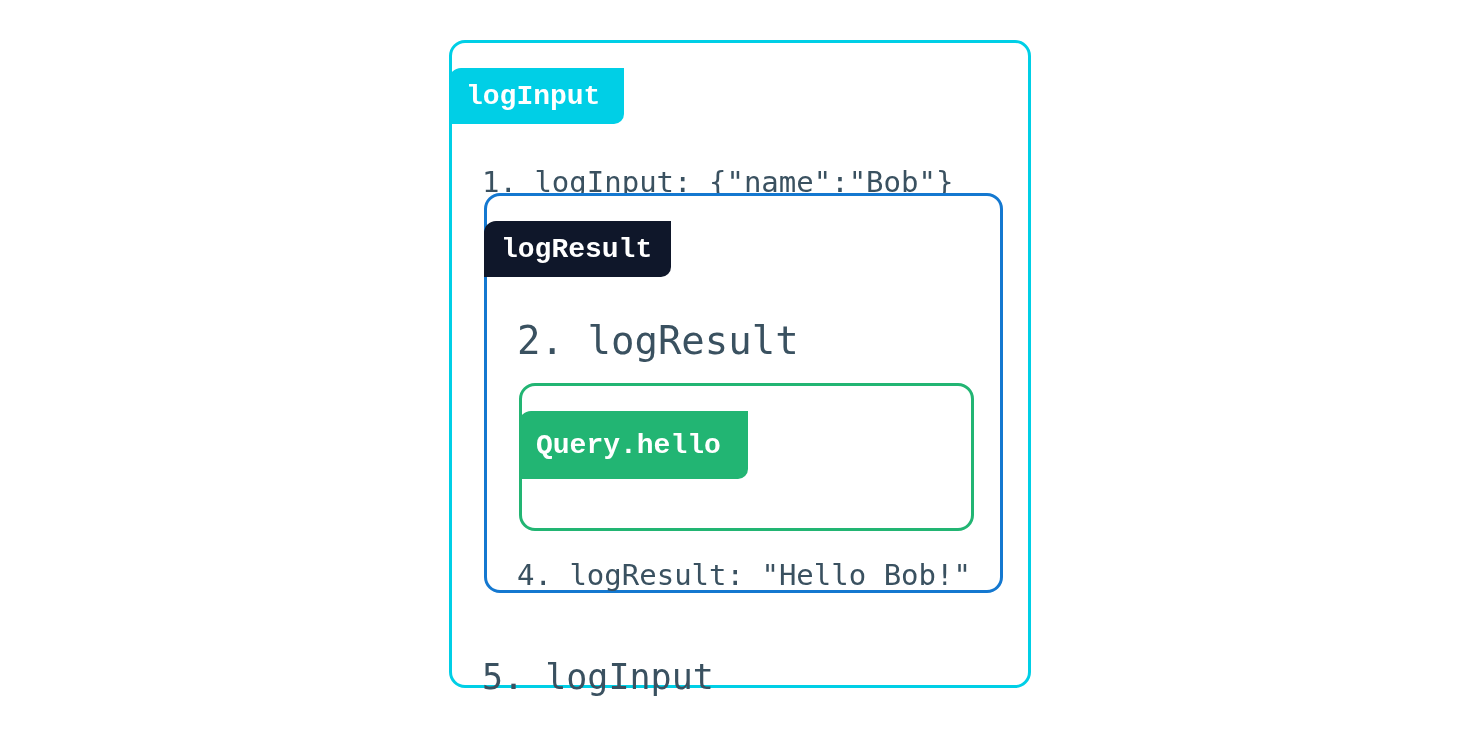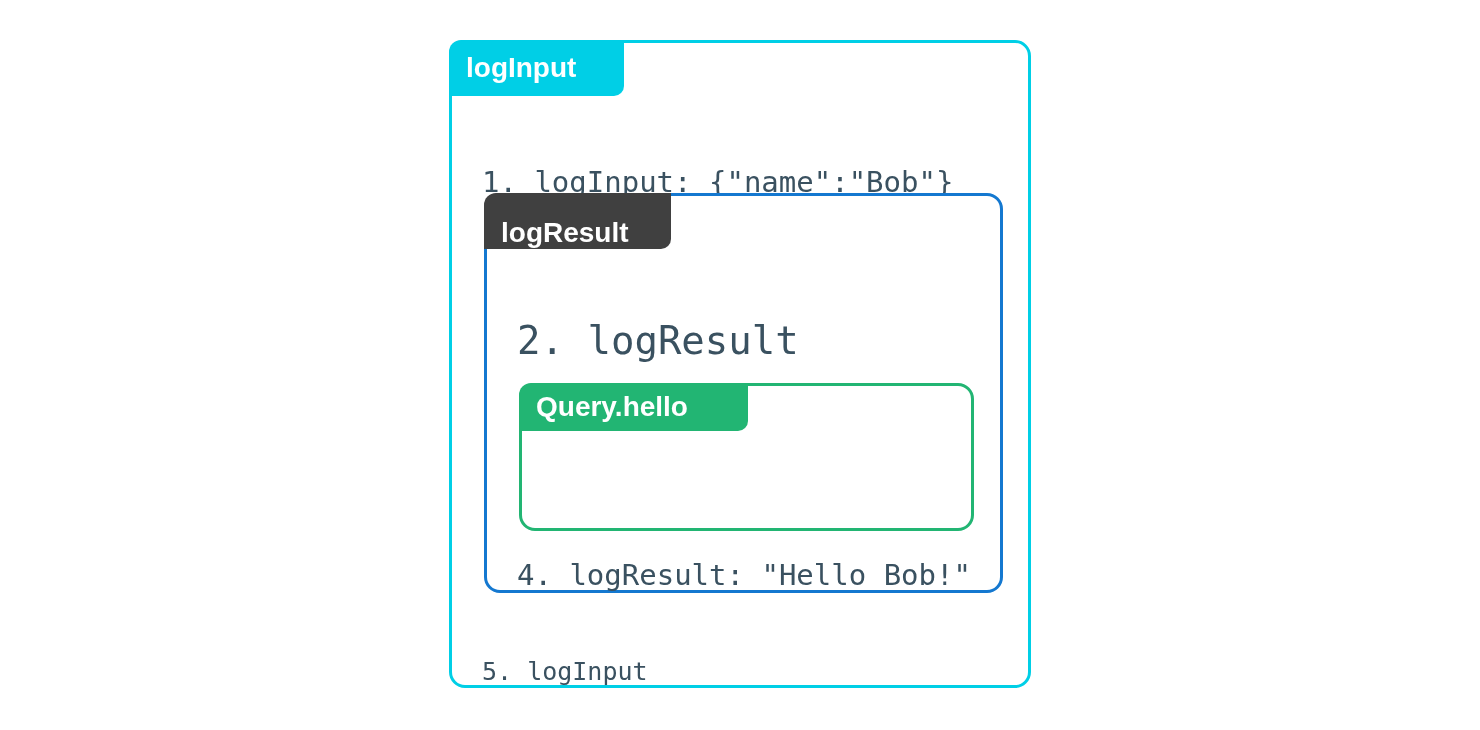--- a/index.html
+++ b/index.html
@@ -28,26 +28,27 @@
     border-style: solid;
     border-radius: 16px;
   }
 
   .tab {
     position: absolute;
     box-sizing: border-box;
     display: flex;
     align-items: center;
     color: #ffffff;
-    font-family: Liberation Sans, sans-serif;
+    font-family: Liberation Mono, monospace;
     font-weight: bold;
     white-space: pre;
     border-top-left-radius: 12px;
     border-bottom-right-radius: 10px;
     letter-spacing: 0px;
+    margin-top: 28px;
   }
 
   .log-line {
     position: absolute;
     color: #3a5160;
     font-family: "DejaVu Sans Mono", "Liberation Mono", monospace;
     font-weight: 400;
     white-space: pre;
     letter-spacing: 0px;
   }
@@ -71,41 +72,40 @@
     font-size: 28px;
   }
   #line-1 {
     left: 30px;
     top: 122px;
     font-size: 29px;
   }
   #line-5 {
     left: 30px;
     top: 614px;
-    font-size: 25px;
+    font-size: 35px;
   }
 
   
   #box-logresult {
     left: 32px;
     top: 150px;
     width: 519px;
     height: 400px;
     border-width: 3px;
     border-color: #1478d0;
   }
   #tab-logresult {
     left: -3px;
     top: -3px;
     width: 187px;
     height: 56px;
-    background: #404040;
+    background: #0f172a;
     padding-left: 17px;
     font-size: 28px;
-    align-items: flex-end;
   }
   #line-2 {
     left: 30px;
     top: 122px;
     font-size: 39px;
   }
   #line-4 {
     left: 30px;
     top: 362px;
     font-size: 29px;
@@ -117,21 +117,21 @@
     top: 187px;
     width: 455px;
     height: 148px;
     border-width: 3px;
     border-color: #22b573;
   }
   #tab-queryhello {
     left: -3px;
     top: -3px;
     width: 229px;
-    height: 48px;
+    height: 68px;
     background: #22b573;
     padding-left: 17px;
     font-size: 28px;
   }
   #line-3 {
     left: 32px;
     top: 74px;
     font-size: 29px;
   }
 </style>

